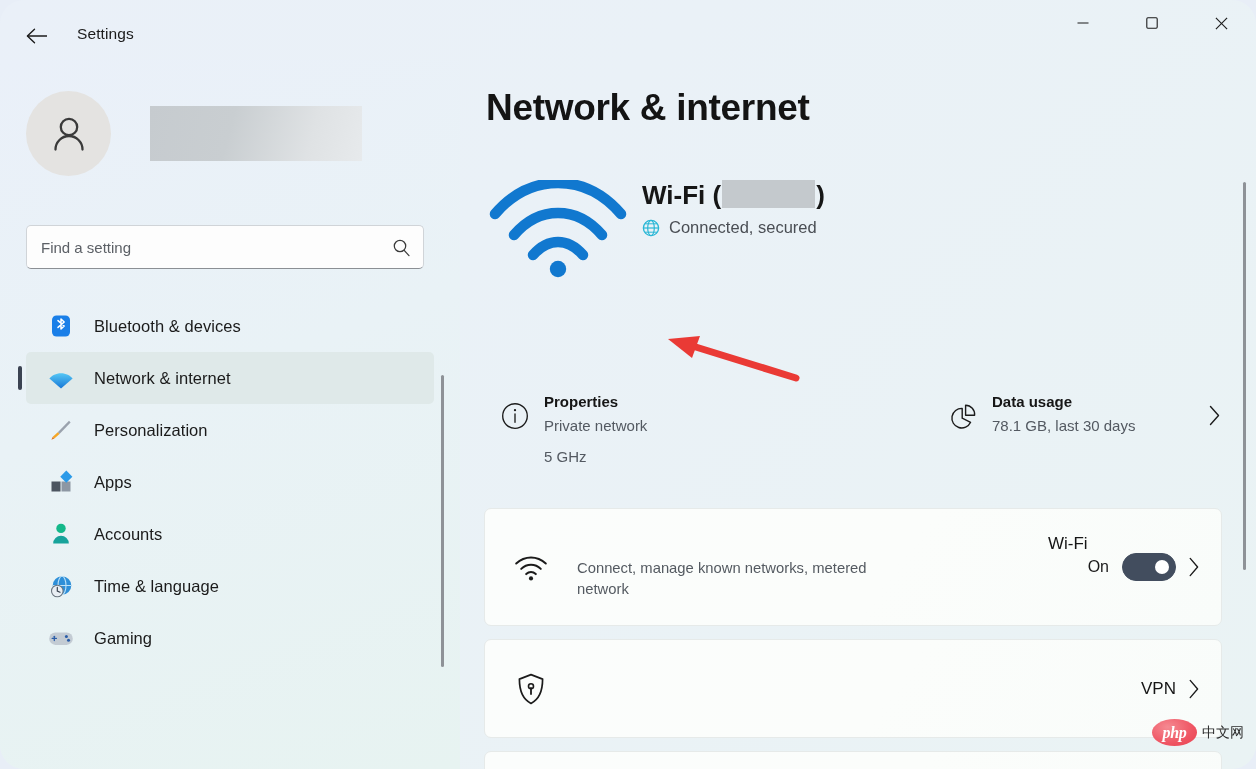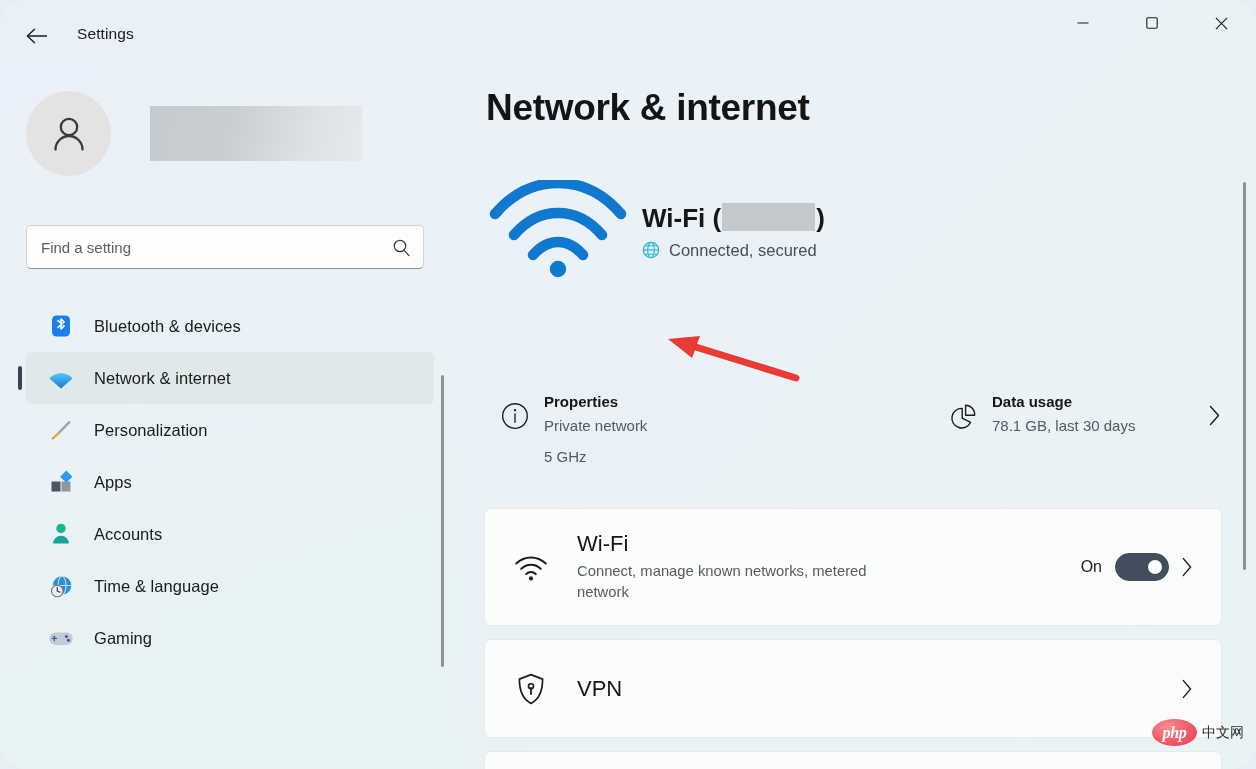--- a/index.html
+++ b/index.html
@@ -129,21 +129,21 @@
   }
   #page-title {
     position: absolute; left: 26px; top: 27px;
     font-size: 37px; font-weight: 600; color: #141414;
     letter-spacing: -.3px;
   }
 
   #status-block {
     position: absolute; left: 24px; top: 116px;
     width: 740px; height: 106px;
-    display: flex; align-items: center;
+    display: flex; 
   }
   #wifi-big-icon { width: 148px; display: flex; align-items: center; justify-content: center; }
   #status-text { margin-left: 10px; }
   #ssid-line {
     display: flex; align-items: baseline;
     font-size: 26px; font-weight: 600; color: #161616;
   }
   #ssid-redacted {
     display: inline-block;
     width: 93px; height: 28px;
@@ -193,23 +193,23 @@
     width: 738px;
     background: linear-gradient(125deg, #fbfdfc 0%, #fbfdfb 55%, #f9fcfa 100%);
     border: 1px solid #e6eae9;
     border-radius: 7px;
     margin-bottom: 13px;
     display: flex; align-items: center;
     cursor: pointer;
   }
   .card-icon { width: 92px; display: flex; align-items: center; justify-content: center; }
   .card-text { flex: 1; padding: 14px 0; }
-  .card-title { font-size: 22px; color: #161616; }
+  .card-title { font-size: 17px; color: #161616; text-align: right; }
   .card-sub { font-size: 14.8px; color: #545a61; margin-top: 4px; line-height: 1.45; }
-  .card-right { display: flex; align-items: center; padding-right: 16px; }
+  .card-right { display: flex; align-items: center; padding-right: 9px; }
   .toggle-state { font-size: 16px; color: #1b1b1b; margin-right: 13px; }
   .toggle {
     width: 54px; height: 28px; border-radius: 16px;
     position: relative; cursor: pointer;
   }
   .toggle.on  { background: #424d5e; border: 1px solid #424d5e; }
   .toggle .knob {
     position: absolute; top: 50%; transform: translateY(-50%);
     width: 14px; height: 14px; border-radius: 50%;
   }

